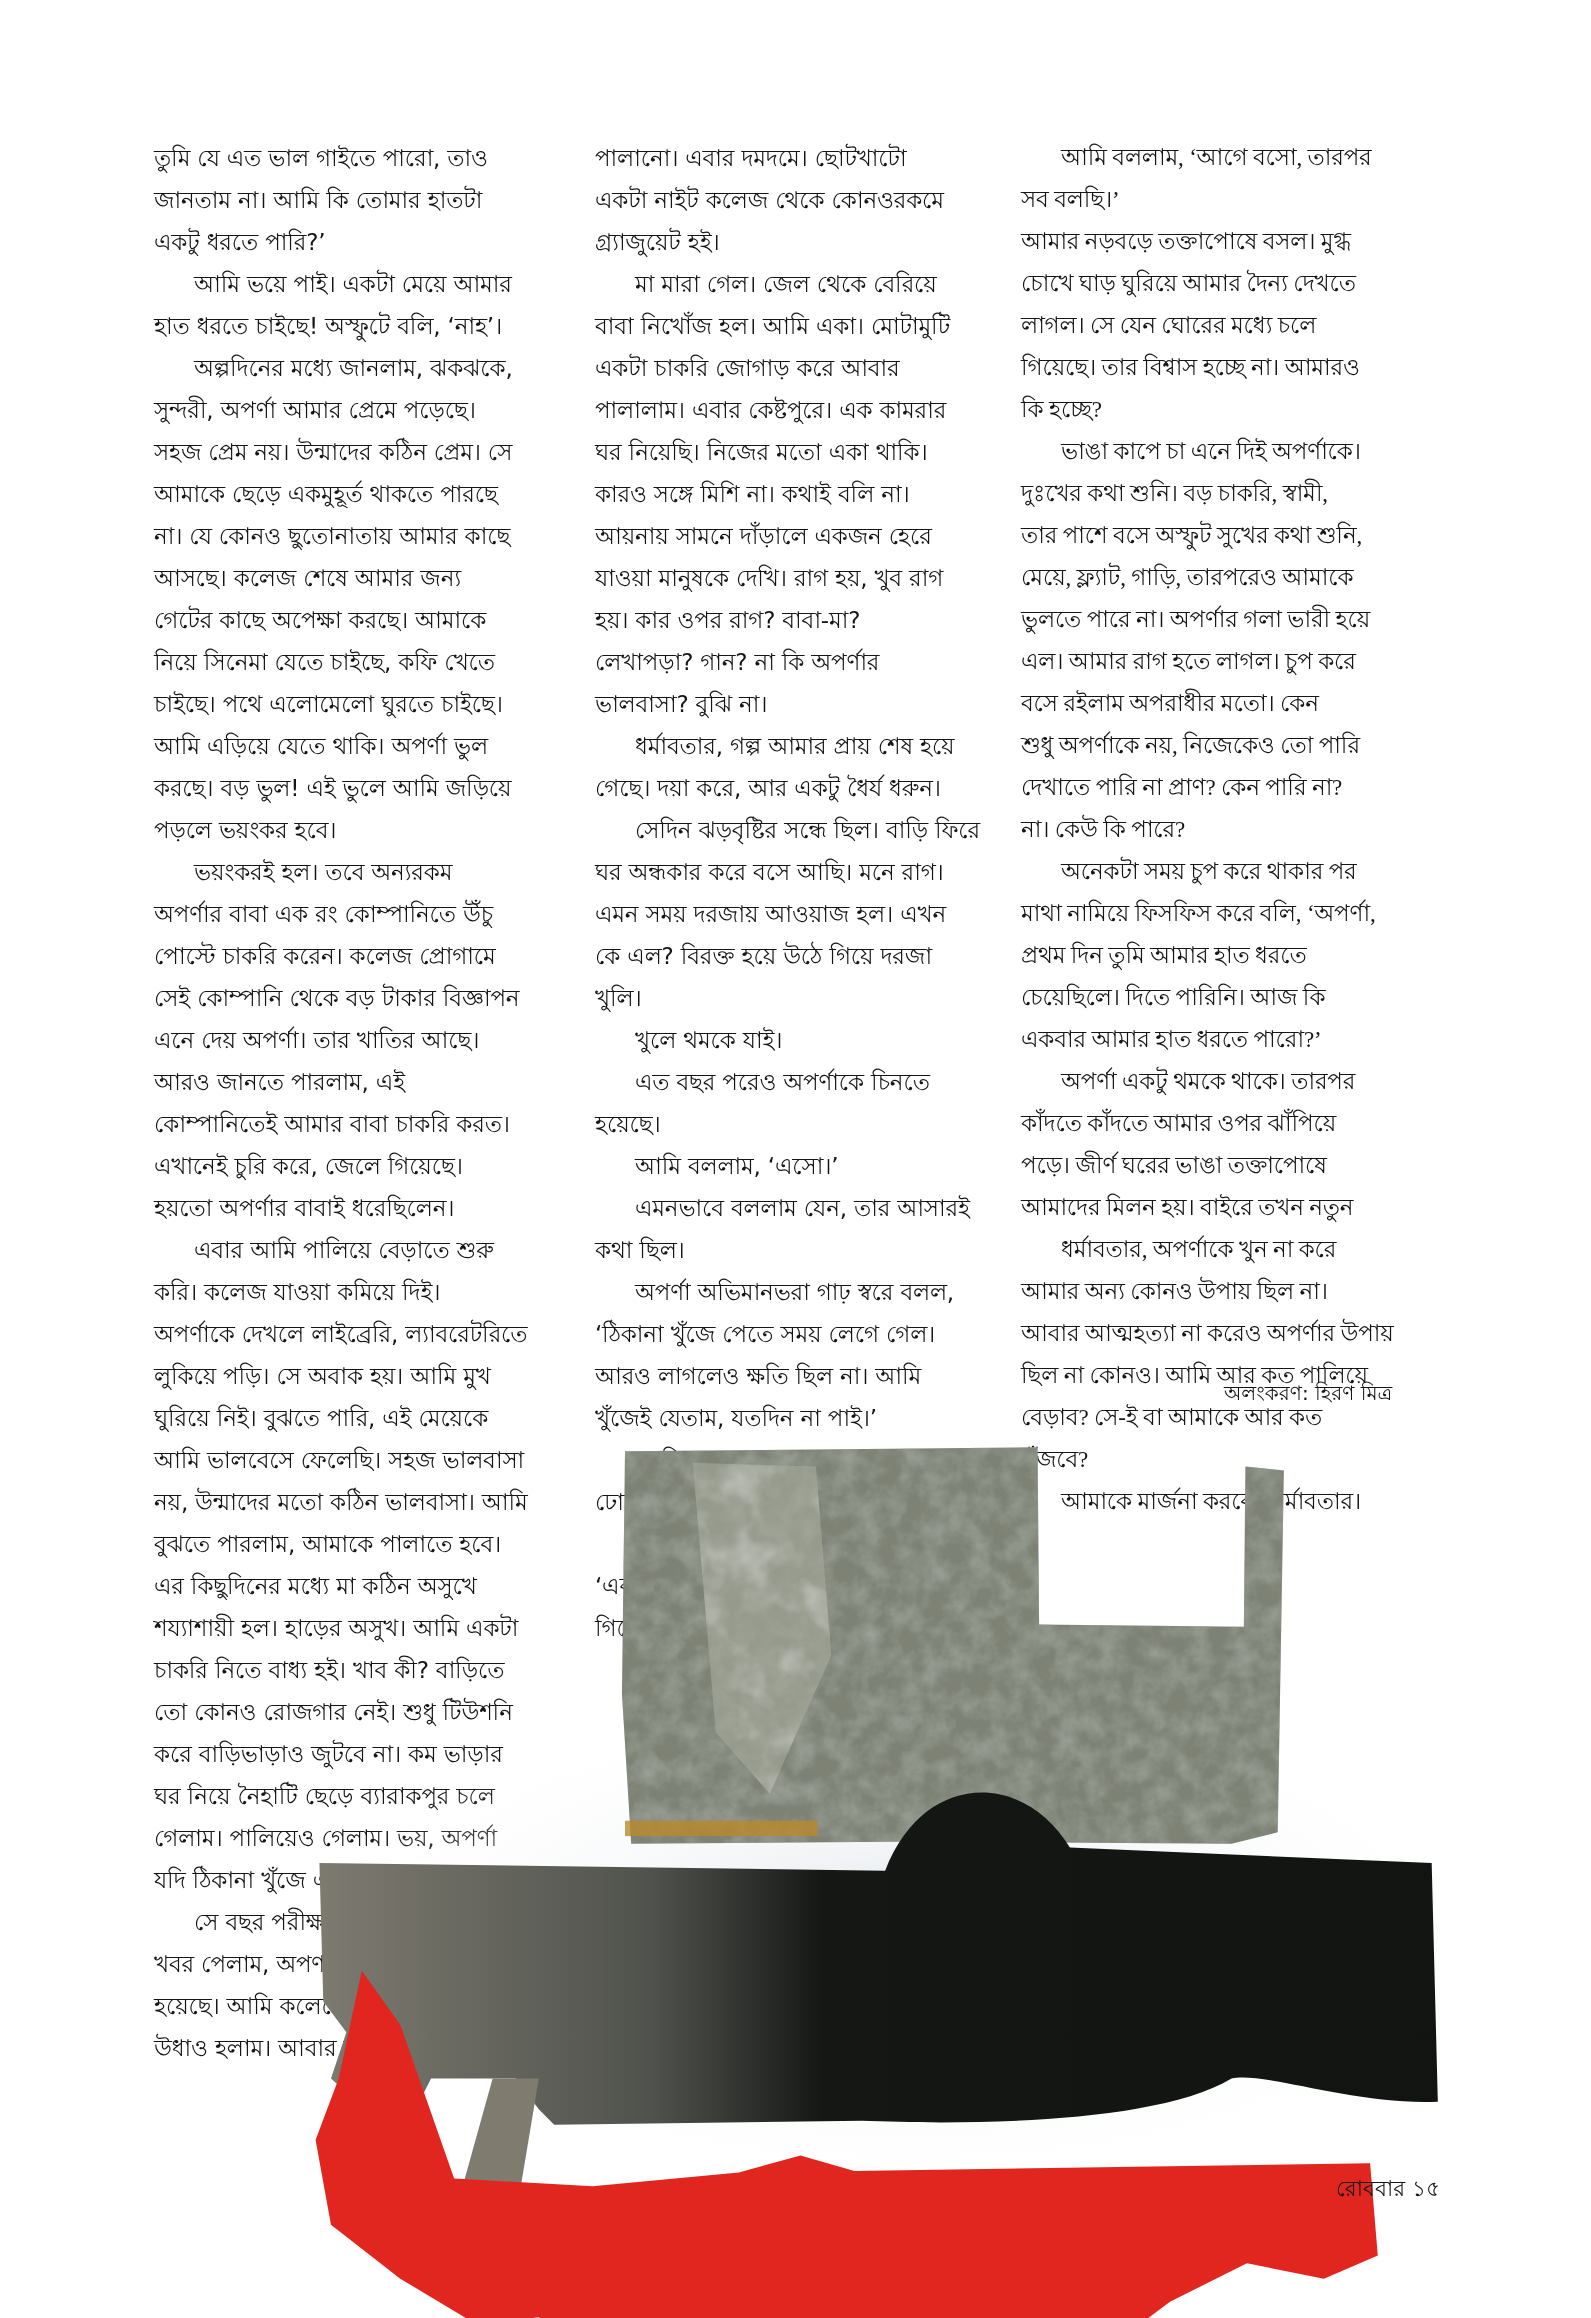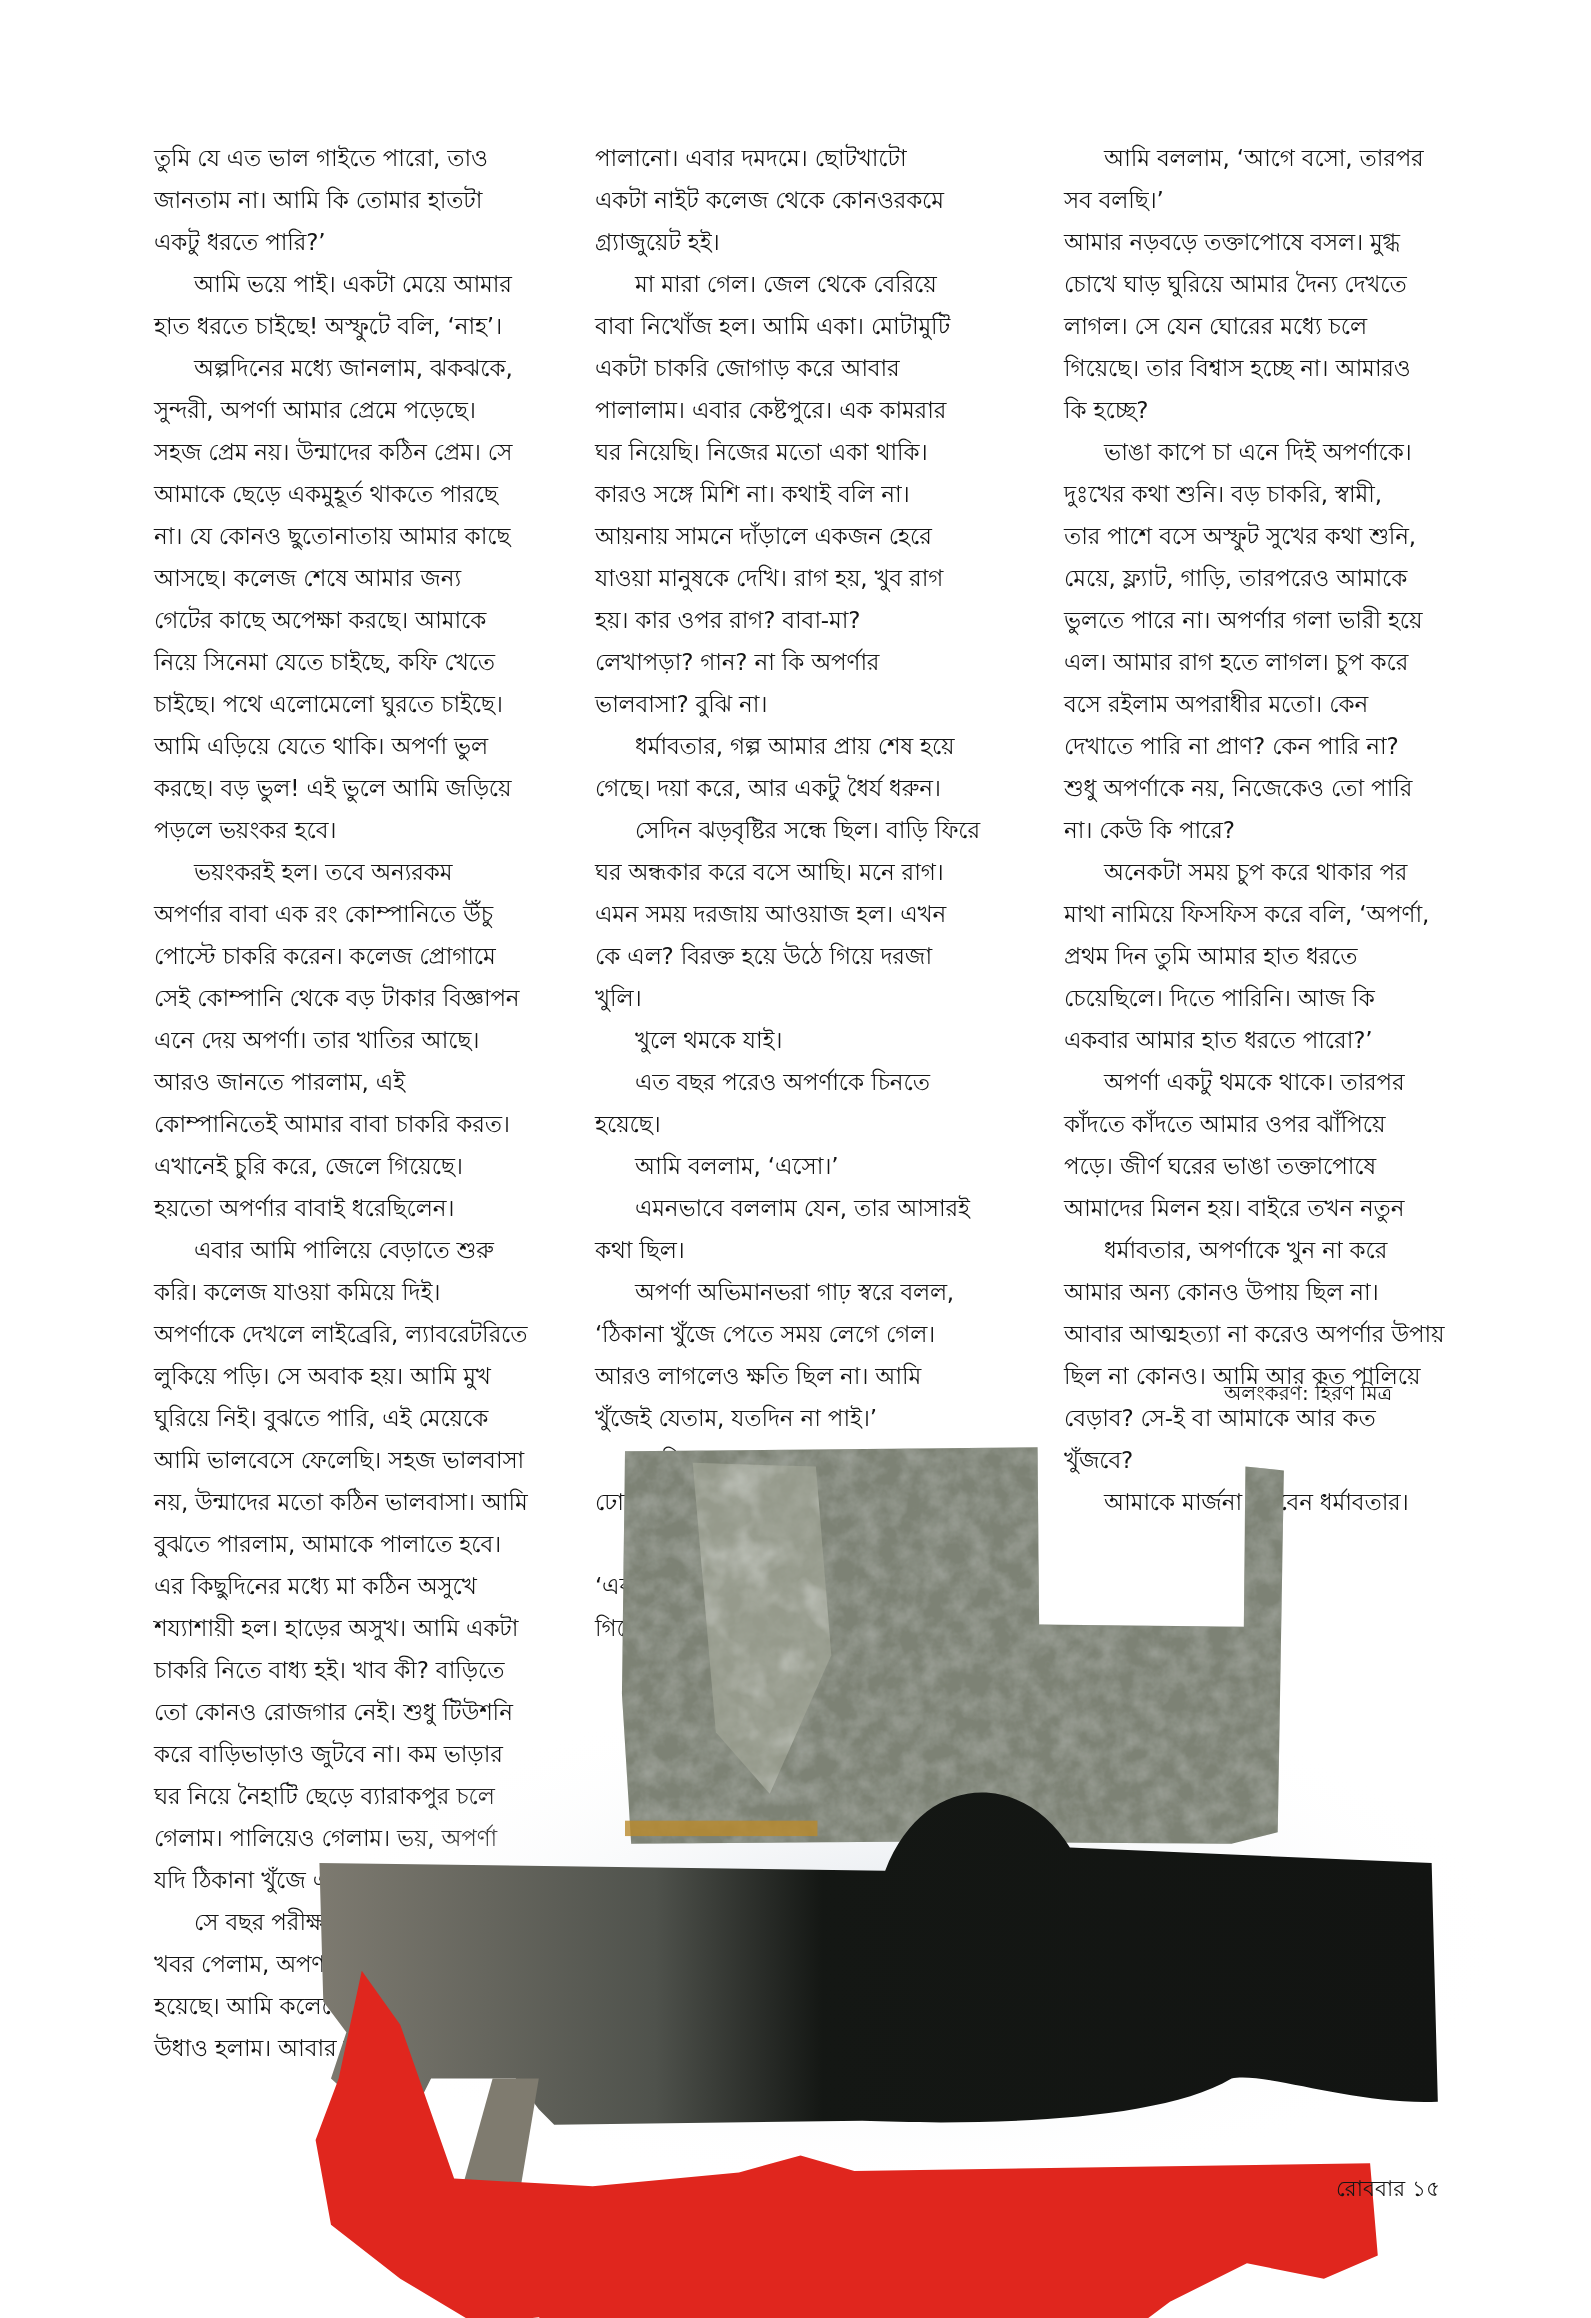--- a/index.html
+++ b/index.html
@@ -3,21 +3,21 @@
 <meta charset="utf-8">
 <style>
   html, body { margin:0; padding:0; background:#ffffff; }
   body { width:1591px; height:2319px; position:relative; overflow:hidden;
          font-family:"DejaVu Sans", "Liberation Sans", sans-serif; color:#151515; }
   .col { position:absolute; top:137px; font-size:23px; line-height:42px; letter-spacing:-0.2px; }
   .col p { margin:0; white-space:nowrap; }
   .col p.ind { text-indent:40px; }
   #col1 { left:154px; width:400px; }
   #col2 { left:595px; width:408px; }
-  #col3 { left:1064px; width:400px; }
+  #col3 { left:1021px; width:400px;font-family:Liberation Serif, serif; }
   .credit { position:absolute; left:1224px; top:1378px; font-size:20px; white-space:nowrap; }
   .footer { position:absolute; left:1336px; top:2172px; font-size:21.6px; white-space:nowrap; }
   .art { position:absolute; left:0; top:0; width:1591px; height:2319px; pointer-events:none; }
 </style>
 </head>
 <body>
 
 <div id="col1" class="col">
     <p>তুমি যে এত ভাল গাইতে পারো, তাও</p>
     <p>জানতাম না। আমি কি তোমার হাতটা</p>
@@ -112,22 +112,22 @@
     <p>লাগল। সে যেন ঘোরের মধ্যে চলে</p>
     <p>গিয়েছে। তার বিশ্বাস হচ্ছে না। আমারও</p>
     <p>কি হচ্ছে?</p>
     <p class="ind">ভাঙা কাপে চা এনে দিই অপর্ণাকে।</p>
     <p>দুঃখের কথা শুনি। বড় চাকরি, স্বামী,</p>
     <p>তার পাশে বসে অস্ফুট সুখের কথা শুনি,</p>
     <p>মেয়ে, ফ্ল্যাট, গাড়ি, তারপরেও আমাকে</p>
     <p>ভুলতে পারে না। অপর্ণার গলা ভারী হয়ে</p>
     <p>এল। আমার রাগ হতে লাগল। চুপ করে</p>
     <p>বসে রইলাম অপরাধীর মতো। কেন</p>
+    <p>শুধু অপর্ণাকে নয়, নিজেকেও তো পারি</p>
     <p>দেখাতে পারি না প্রাণ? কেন পারি না?</p>
-    <p>শুধু অপর্ণাকে নয়, নিজেকেও তো পারি</p>
     <p>না। কেউ কি পারে?</p>
     <p class="ind">অনেকটা সময় চুপ করে থাকার পর</p>
     <p>মাথা নামিয়ে ফিসফিস করে বলি, ‘অপর্ণা,</p>
     <p>প্রথম দিন তুমি আমার হাত ধরতে</p>
     <p>চেয়েছিলে। দিতে পারিনি। আজ কি</p>
     <p>একবার আমার হাত ধরতে পারো?’</p>
     <p class="ind">অপর্ণা একটু থমকে থাকে। তারপর</p>
     <p>কাঁদতে কাঁদতে আমার ওপর ঝাঁপিয়ে</p>
     <p>পড়ে। জীর্ণ ঘরের ভাঙা তক্তাপোষে</p>
     <p>আমাদের মিলন হয়। বাইরে তখন নতুন</p>

